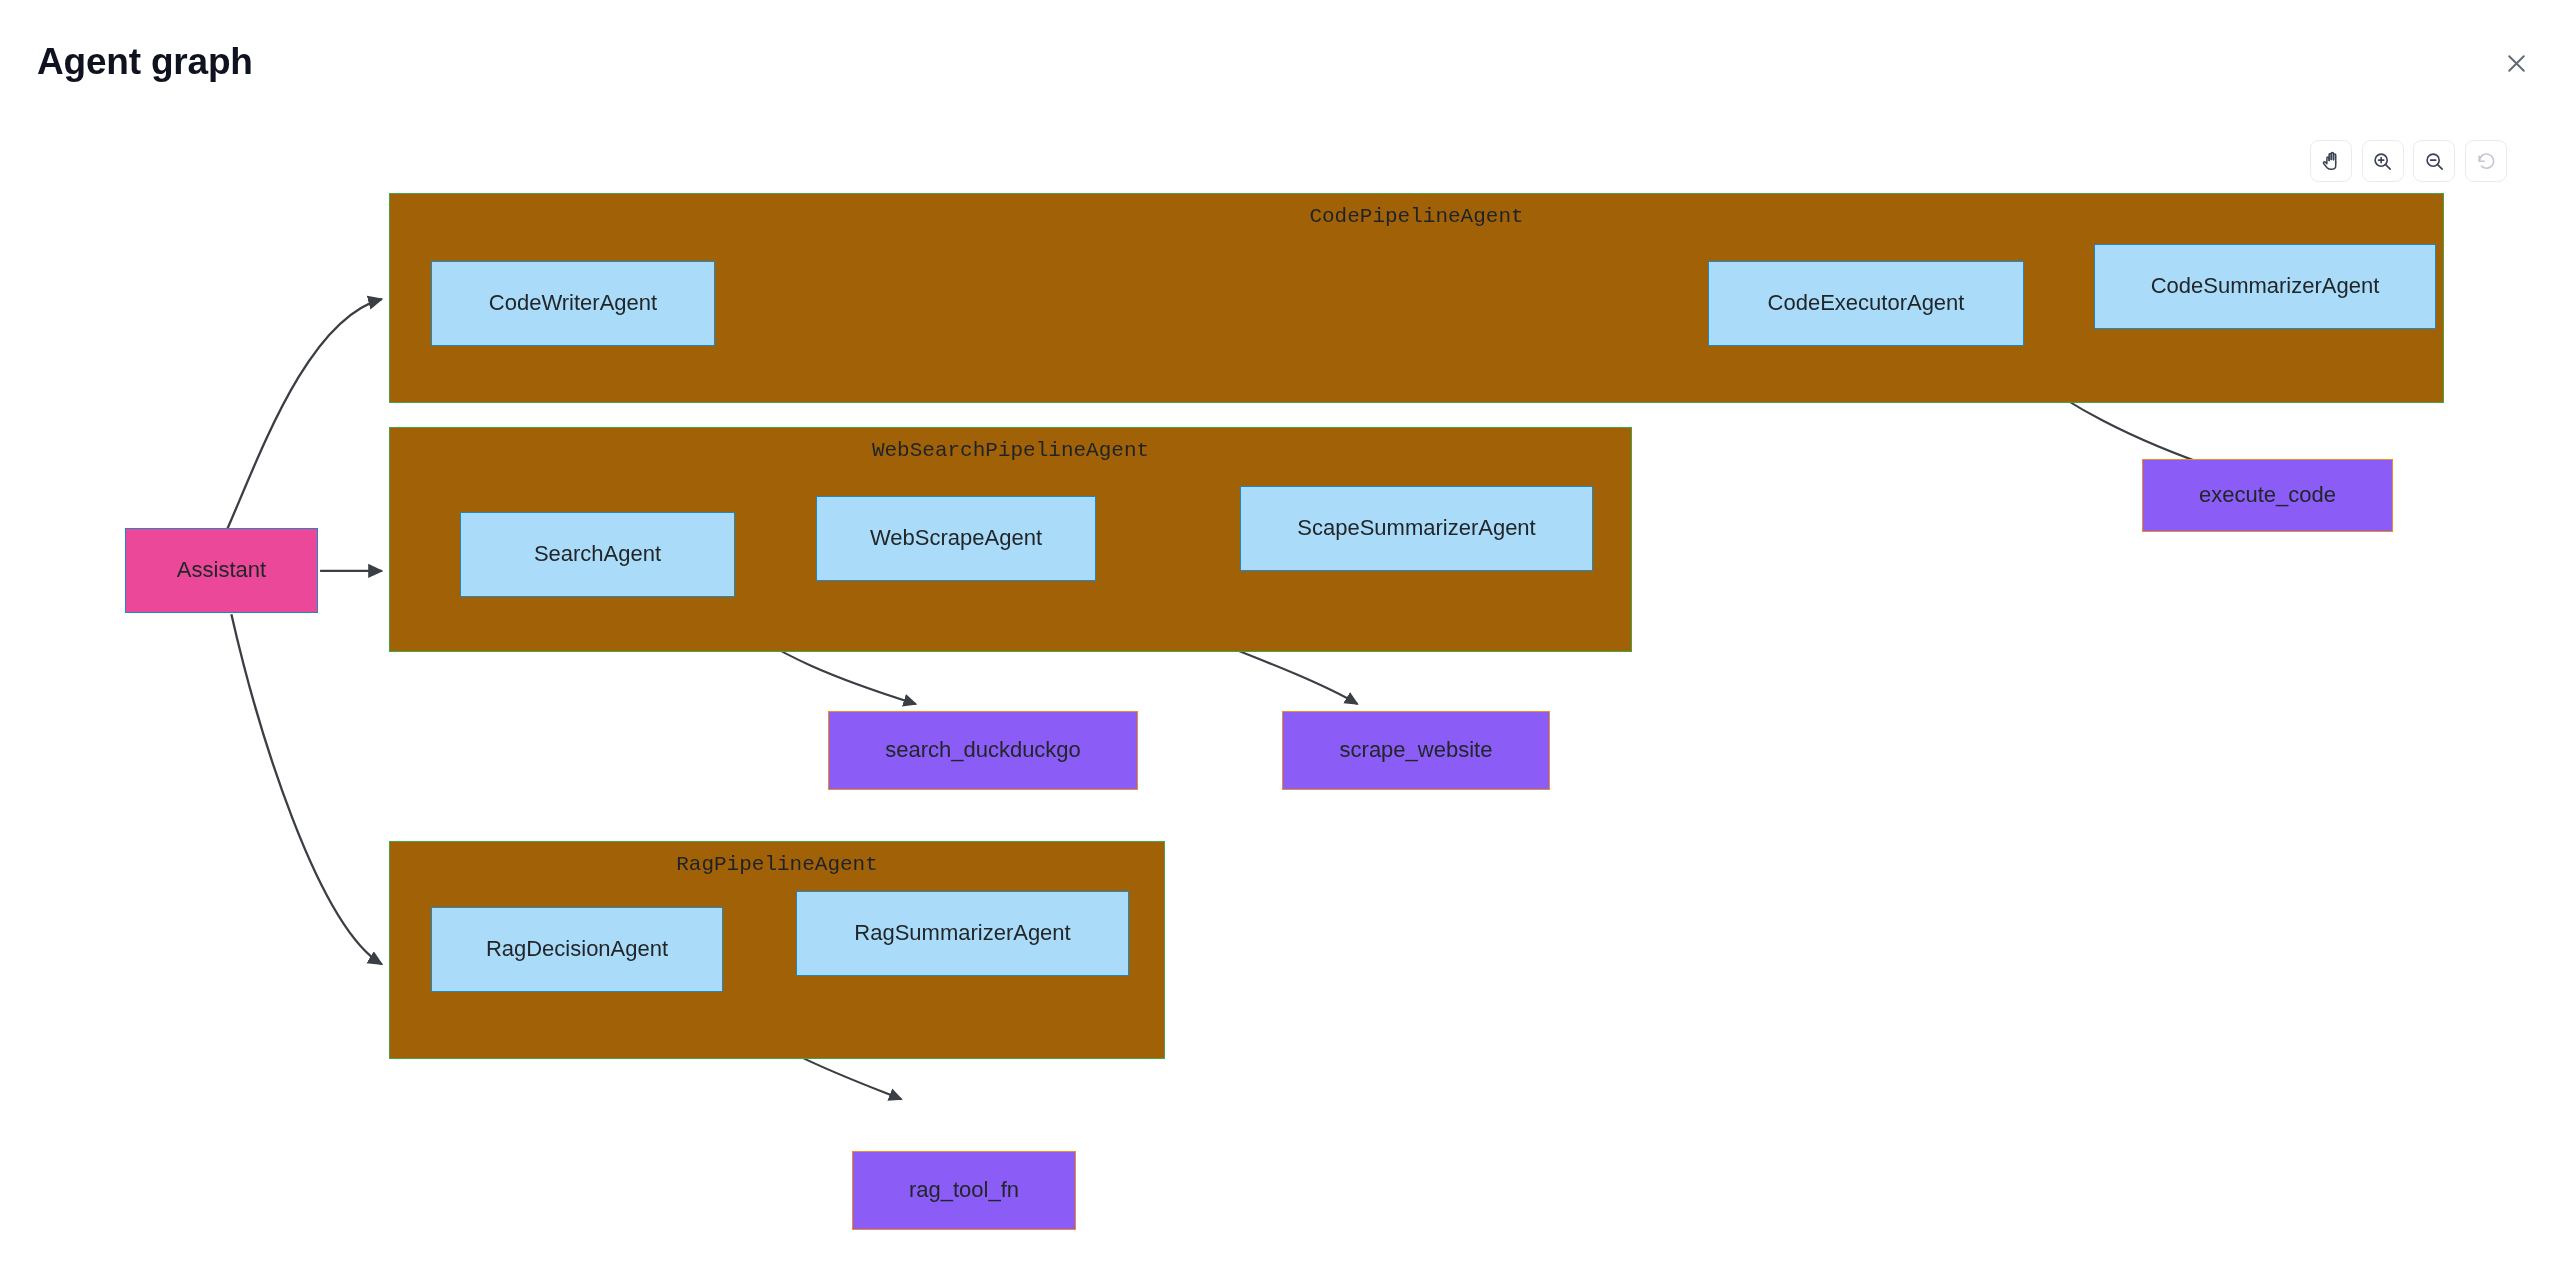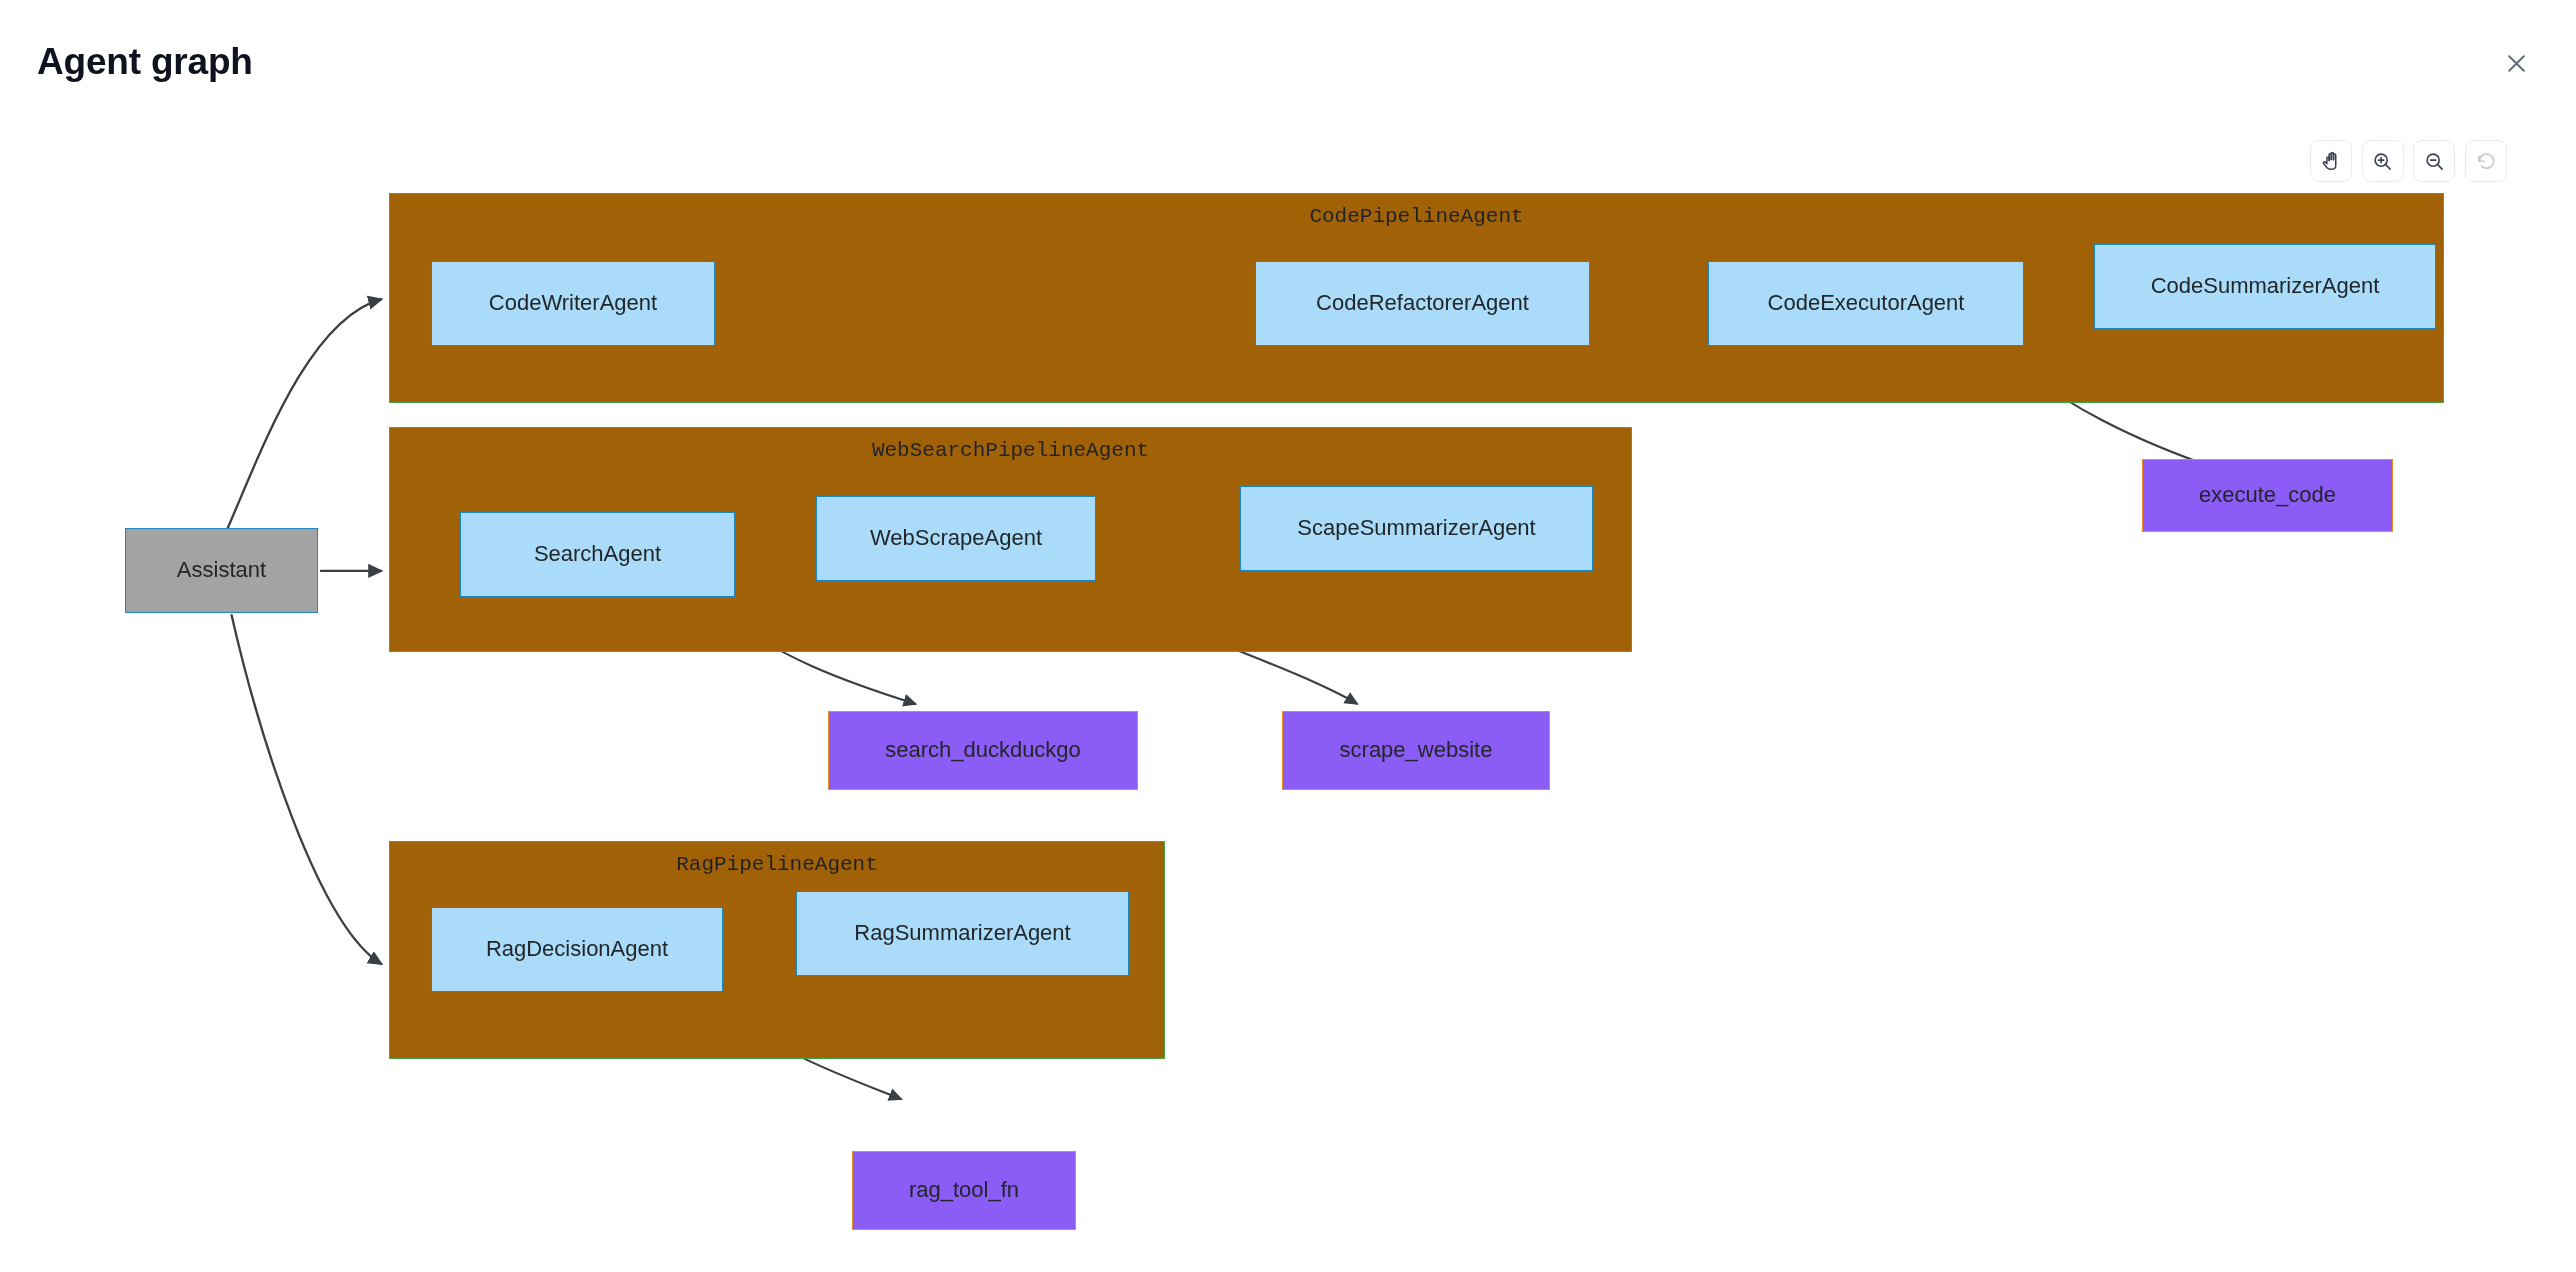--- a/index.html
+++ b/index.html
@@ -121,21 +121,21 @@
   }
   .node.agent {
     background: #aadcfa;
     border: 1.9px solid #1f87c4;
   }
   .node.tool {
     background: #8b5cf6;
     border: 1.9px solid #ef8e1e;
   }
   .node.root {
-    background: #a3a3a3;
+    background: #ec4899;
     border: 1.9px solid #1f87c4;
   }
 </style>
 </head>
 <body>
 
 <div id="page-title">Agent graph</div>
 
 <button id="close-button" aria-label="Close">
   <span>
@@ -235,23 +235,20 @@
     <span>Assistant</span>
   </div>
 
   <div class="group-box" style="left:389px; top:193px; width:2055px; height:210px;">
     <div class="group-label">CodePipelineAgent</div>
   </div>
 
   <div class="node agent" style="left:431px; top:261px; width:284px; height:85px;">
     <span>CodeWriterAgent</span>
   </div>
-  <div class="node agent" style="left:1255px; top:261px; width:335px; height:85px;">
-    <span>CodeRefactorerAgent</span>
-  </div>
   <div class="node agent" style="left:1708px; top:261px; width:316px; height:85px;">
     <span>CodeExecutorAgent</span>
   </div>
   <div class="node agent" style="left:2094px; top:244px; width:342px; height:85px;">
     <span>CodeSummarizerAgent</span>
   </div>
 
   <div class="group-box" style="left:389px; top:427px; width:1243px; height:225px;">
     <div class="group-label">WebSearchPipelineAgent</div>
   </div>

